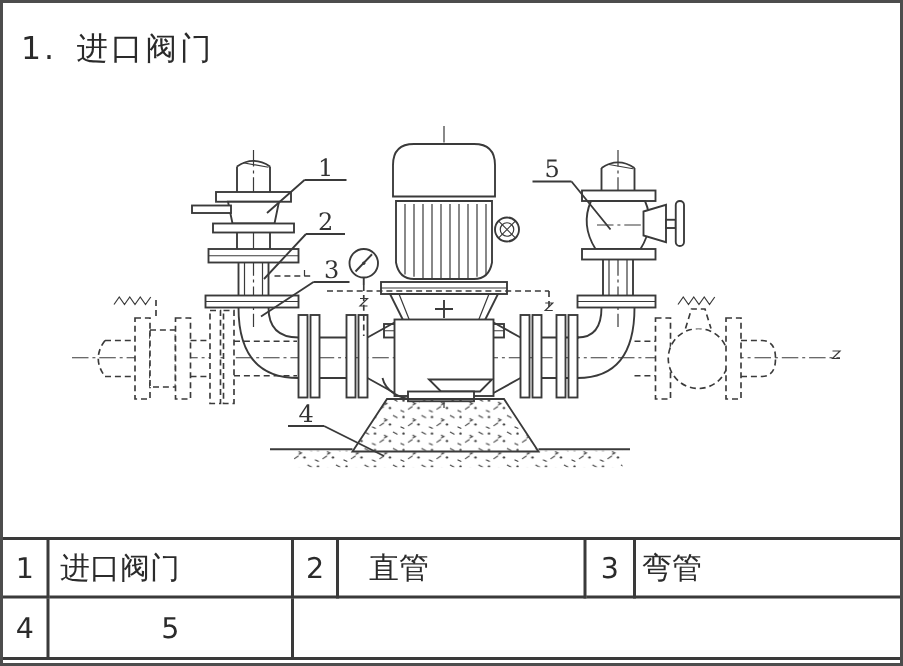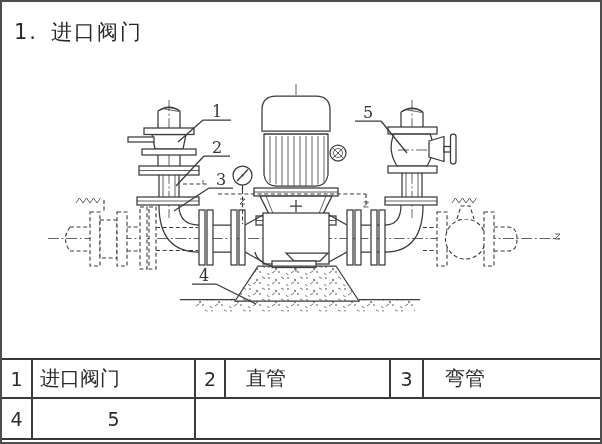--- a/index.html
+++ b/index.html
@@ -14,21 +14,21 @@
   
   .legend{position:absolute;left:2px;right:2px;top:358px;height:78px;
           display:grid;grid-template-columns:31px 163px 30px 165px 33px 1fr;
           grid-template-rows:39px 1fr;
           border-top:2px solid #3a3a3a;border-bottom:2px solid #3a3a3a;
           color:#2b2b2b;}
   .cell{display:flex;align-items:center;font-size:20px;overflow:hidden;white-space:nowrap;}
   .cell.num{justify-content:center;font-size:19px;border-right:2px solid #3a3a3a;}
   .cell.lab{padding-left:7px;border-right:2px solid #3a3a3a;}
   .cell.lab.pad-lg{padding-left:20px;}
-  .cell.lab.pad-md{padding-left:21px;}
+  .cell.lab.pad-md{padding-left:4px;}
   .cell.last{border-right:none;}
   .row1{border-bottom:2px solid #3a3a3a;}
   .span3{grid-column:2 / 5;}
   
   .ln{stroke:#3a3a3a;stroke-width:1.25;fill:none;}
   .lnf{stroke:#3a3a3a;stroke-width:1.25;fill:#ffffff;}
   .thin{stroke:#3a3a3a;stroke-width:.8;fill:none;}
   .dash{stroke:#3a3a3a;stroke-width:1.1;fill:none;stroke-dasharray:4 2.6;}
   .dashf{stroke:#3a3a3a;stroke-width:1.1;fill:#ffffff;stroke-dasharray:4 2.6;}
   .cl{stroke:#3a3a3a;stroke-width:.8;fill:none;stroke-dasharray:11 2.6 2 2.6;}

